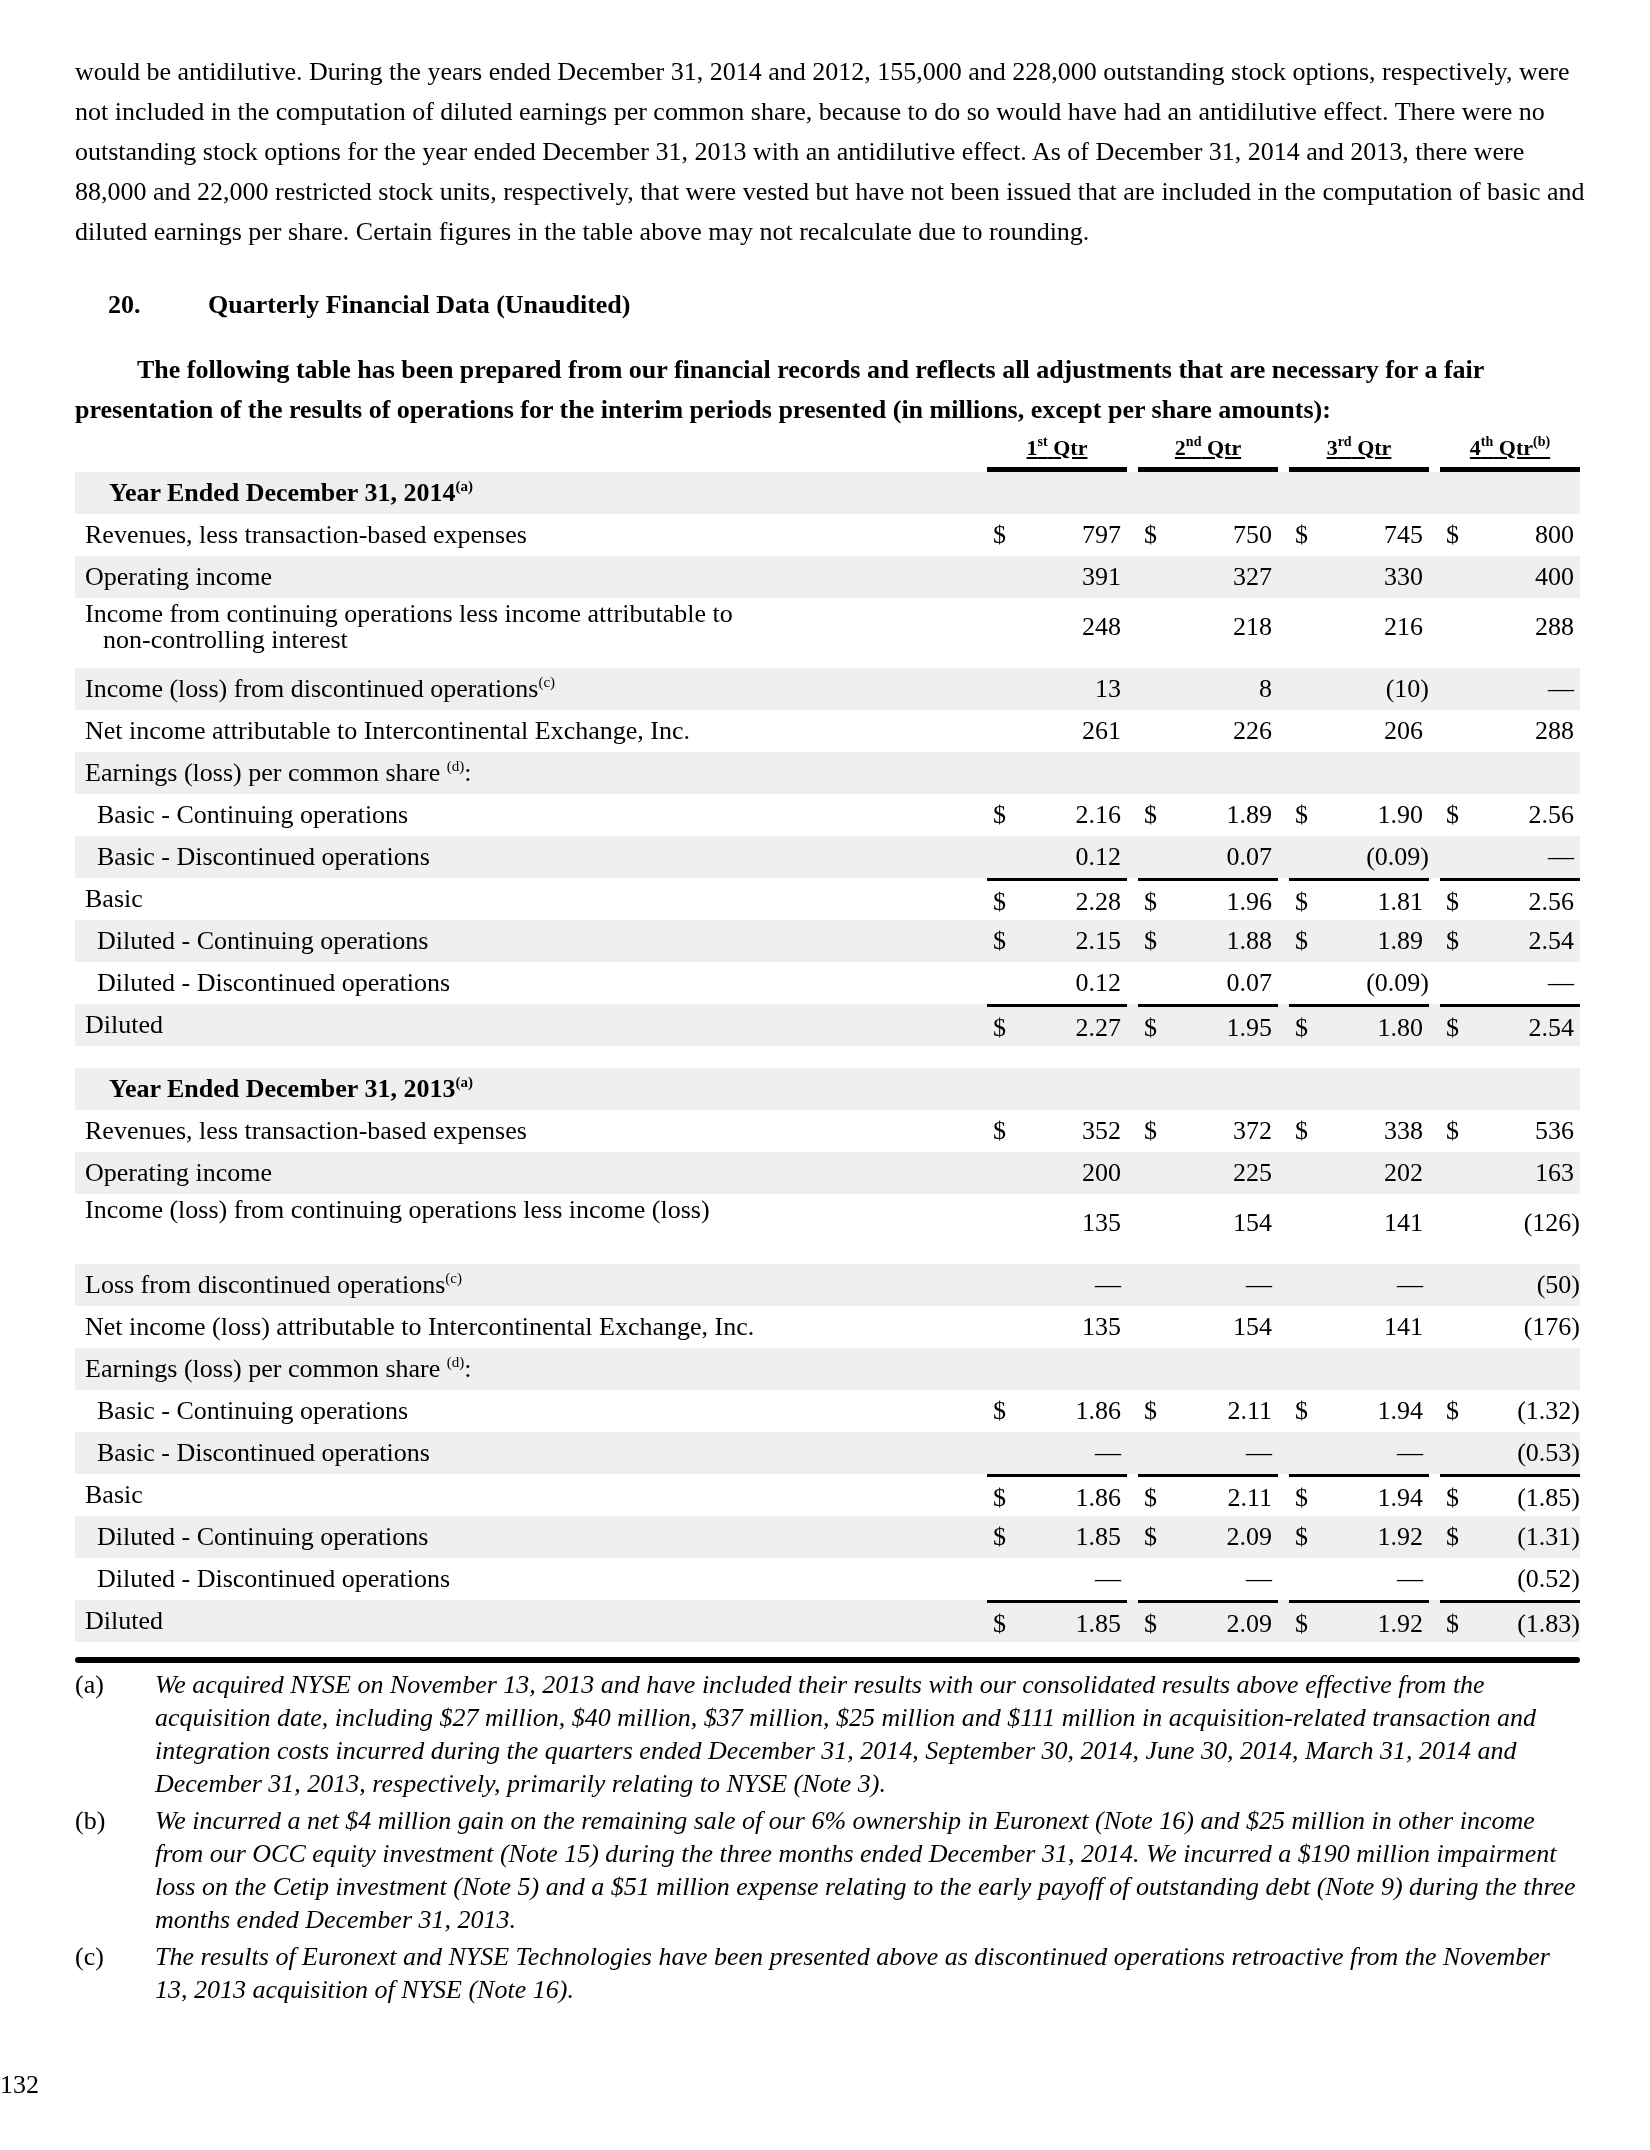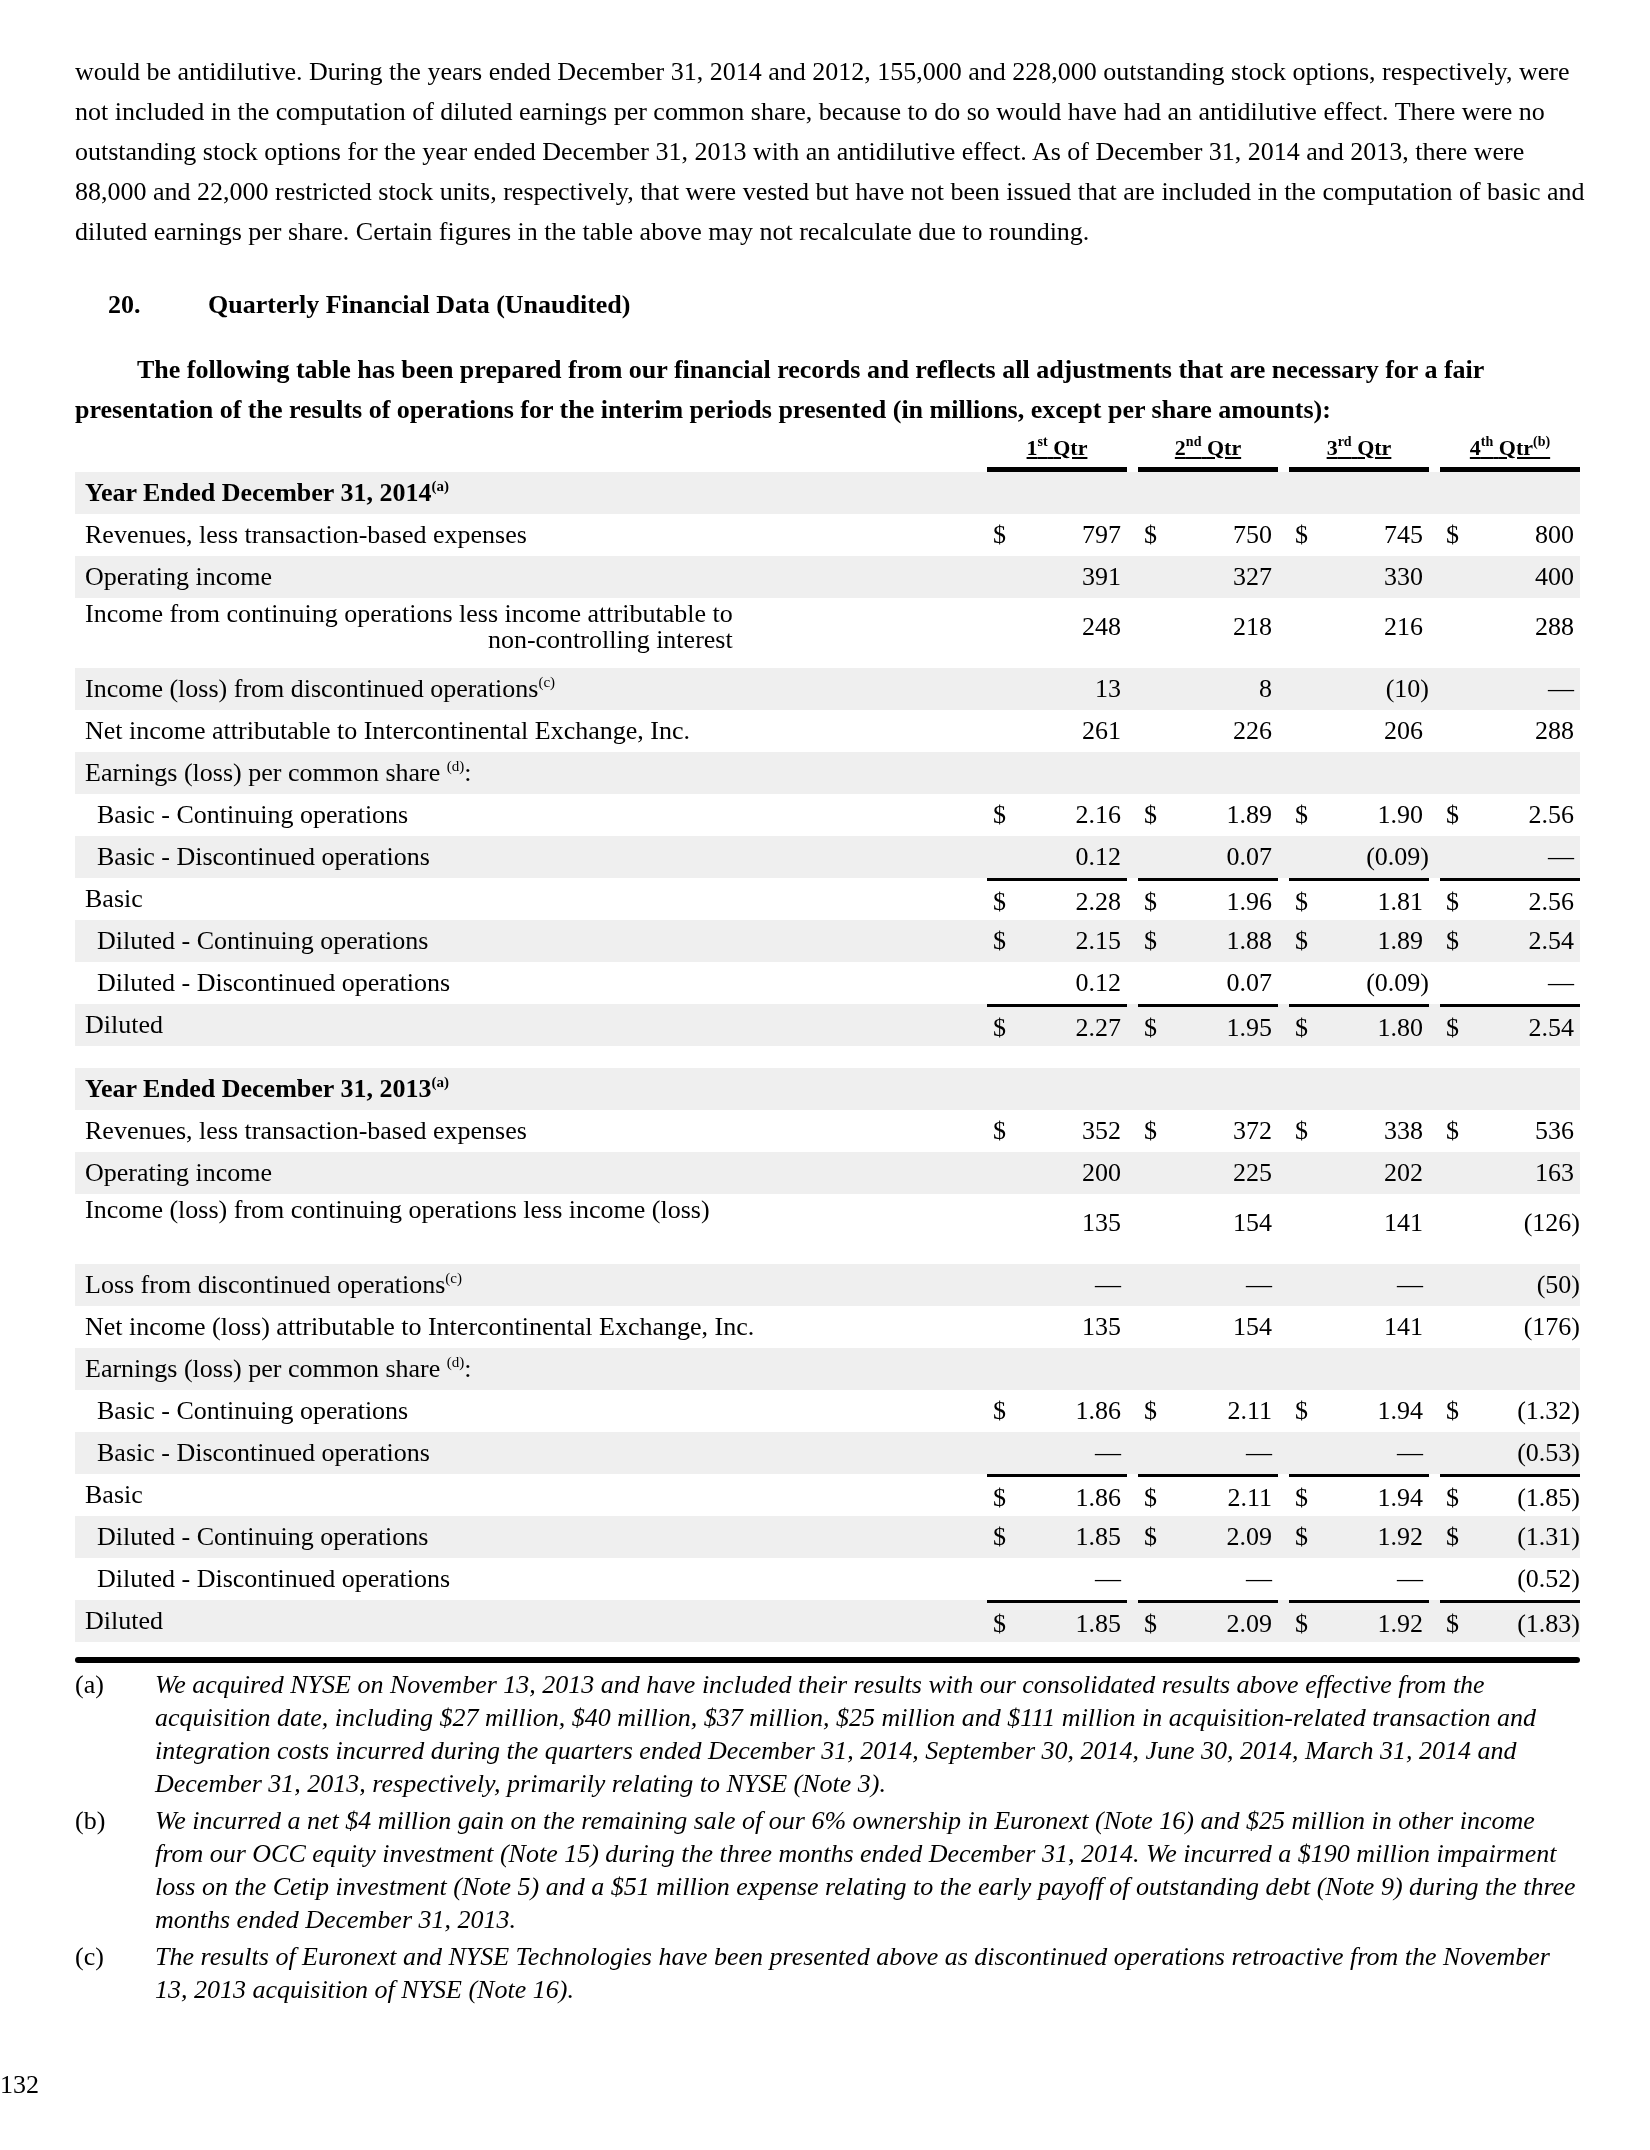--- a/index.html
+++ b/index.html
@@ -28,22 +28,22 @@
   }
   .qh sup { font-size: 14px; vertical-align: 9px; line-height: 0; }
   .row {
     position: relative; height: 42px; width: 1505px; line-height: 42px;
   }
   .row.tall { height: 70px; line-height: 26px; }
   .row.striped { background: #efefef; }
   .row .lbl { position: absolute; left: 10px; top: 0; white-space: nowrap; }
   .row .lbl.ind1 { left: 22px; }
   .row.tall .lbl { top: 3px; }
-  .row.tall .lbl .cont { display: block; padding-left: 18px; text-align: right; }
-  .row.sec .lbl { font-weight: bold; }
+  .row.tall .lbl .cont { display: block; padding-left: 18px; }
+  .row.sec .lbl { font-weight: bold; margin-left: 24px; }
   .row sup { font-size: 15px; vertical-align: 10px; line-height: 0; }
   .cell { position: absolute; top: 0; height: 100%; }
   .cell .dol { position: absolute; left: 6px; }
   .cell .val { position: absolute; right: 6px; }
   .row.tall .cell .dol, .row.tall .cell .val { top: 16px; }
   .cell.ul-top { border-top: 3px solid #000; }
   .q1 { left: 912px; width: 140px; }
   .q2 { left: 1063px; width: 140px; }
   .q3 { left: 1214px; width: 140px; }
   .q4 { left: 1365px; width: 140px; }

